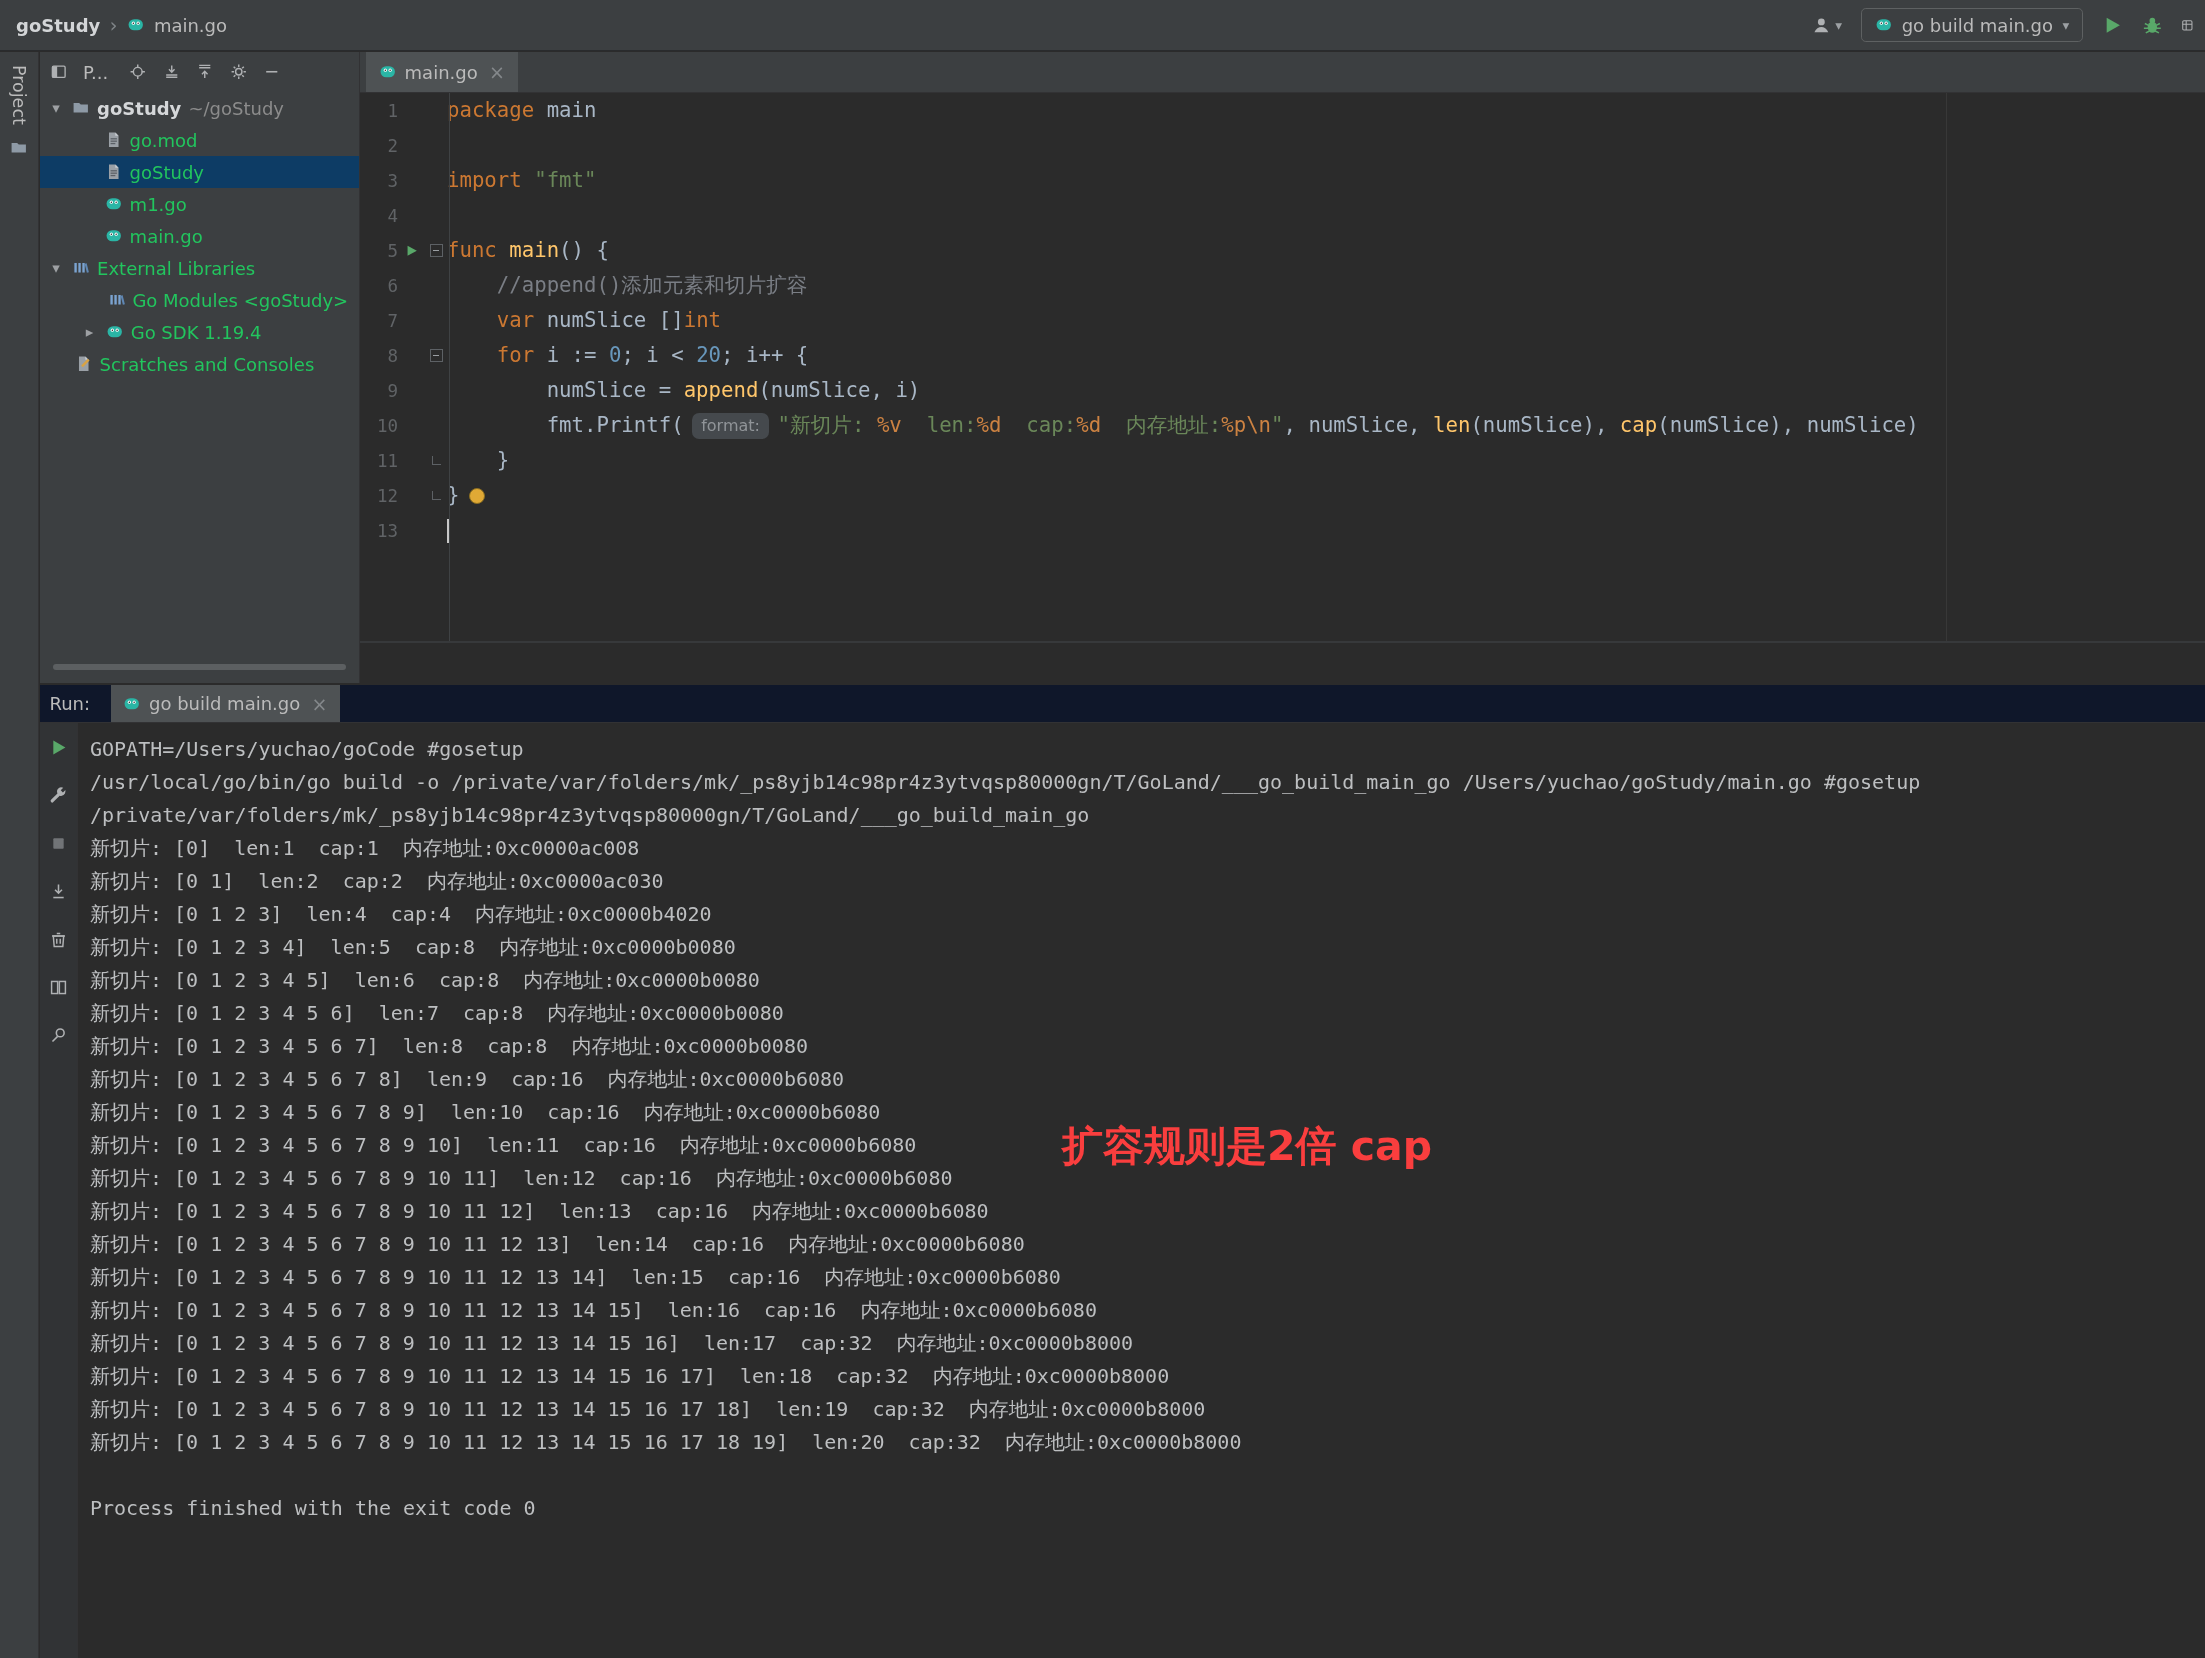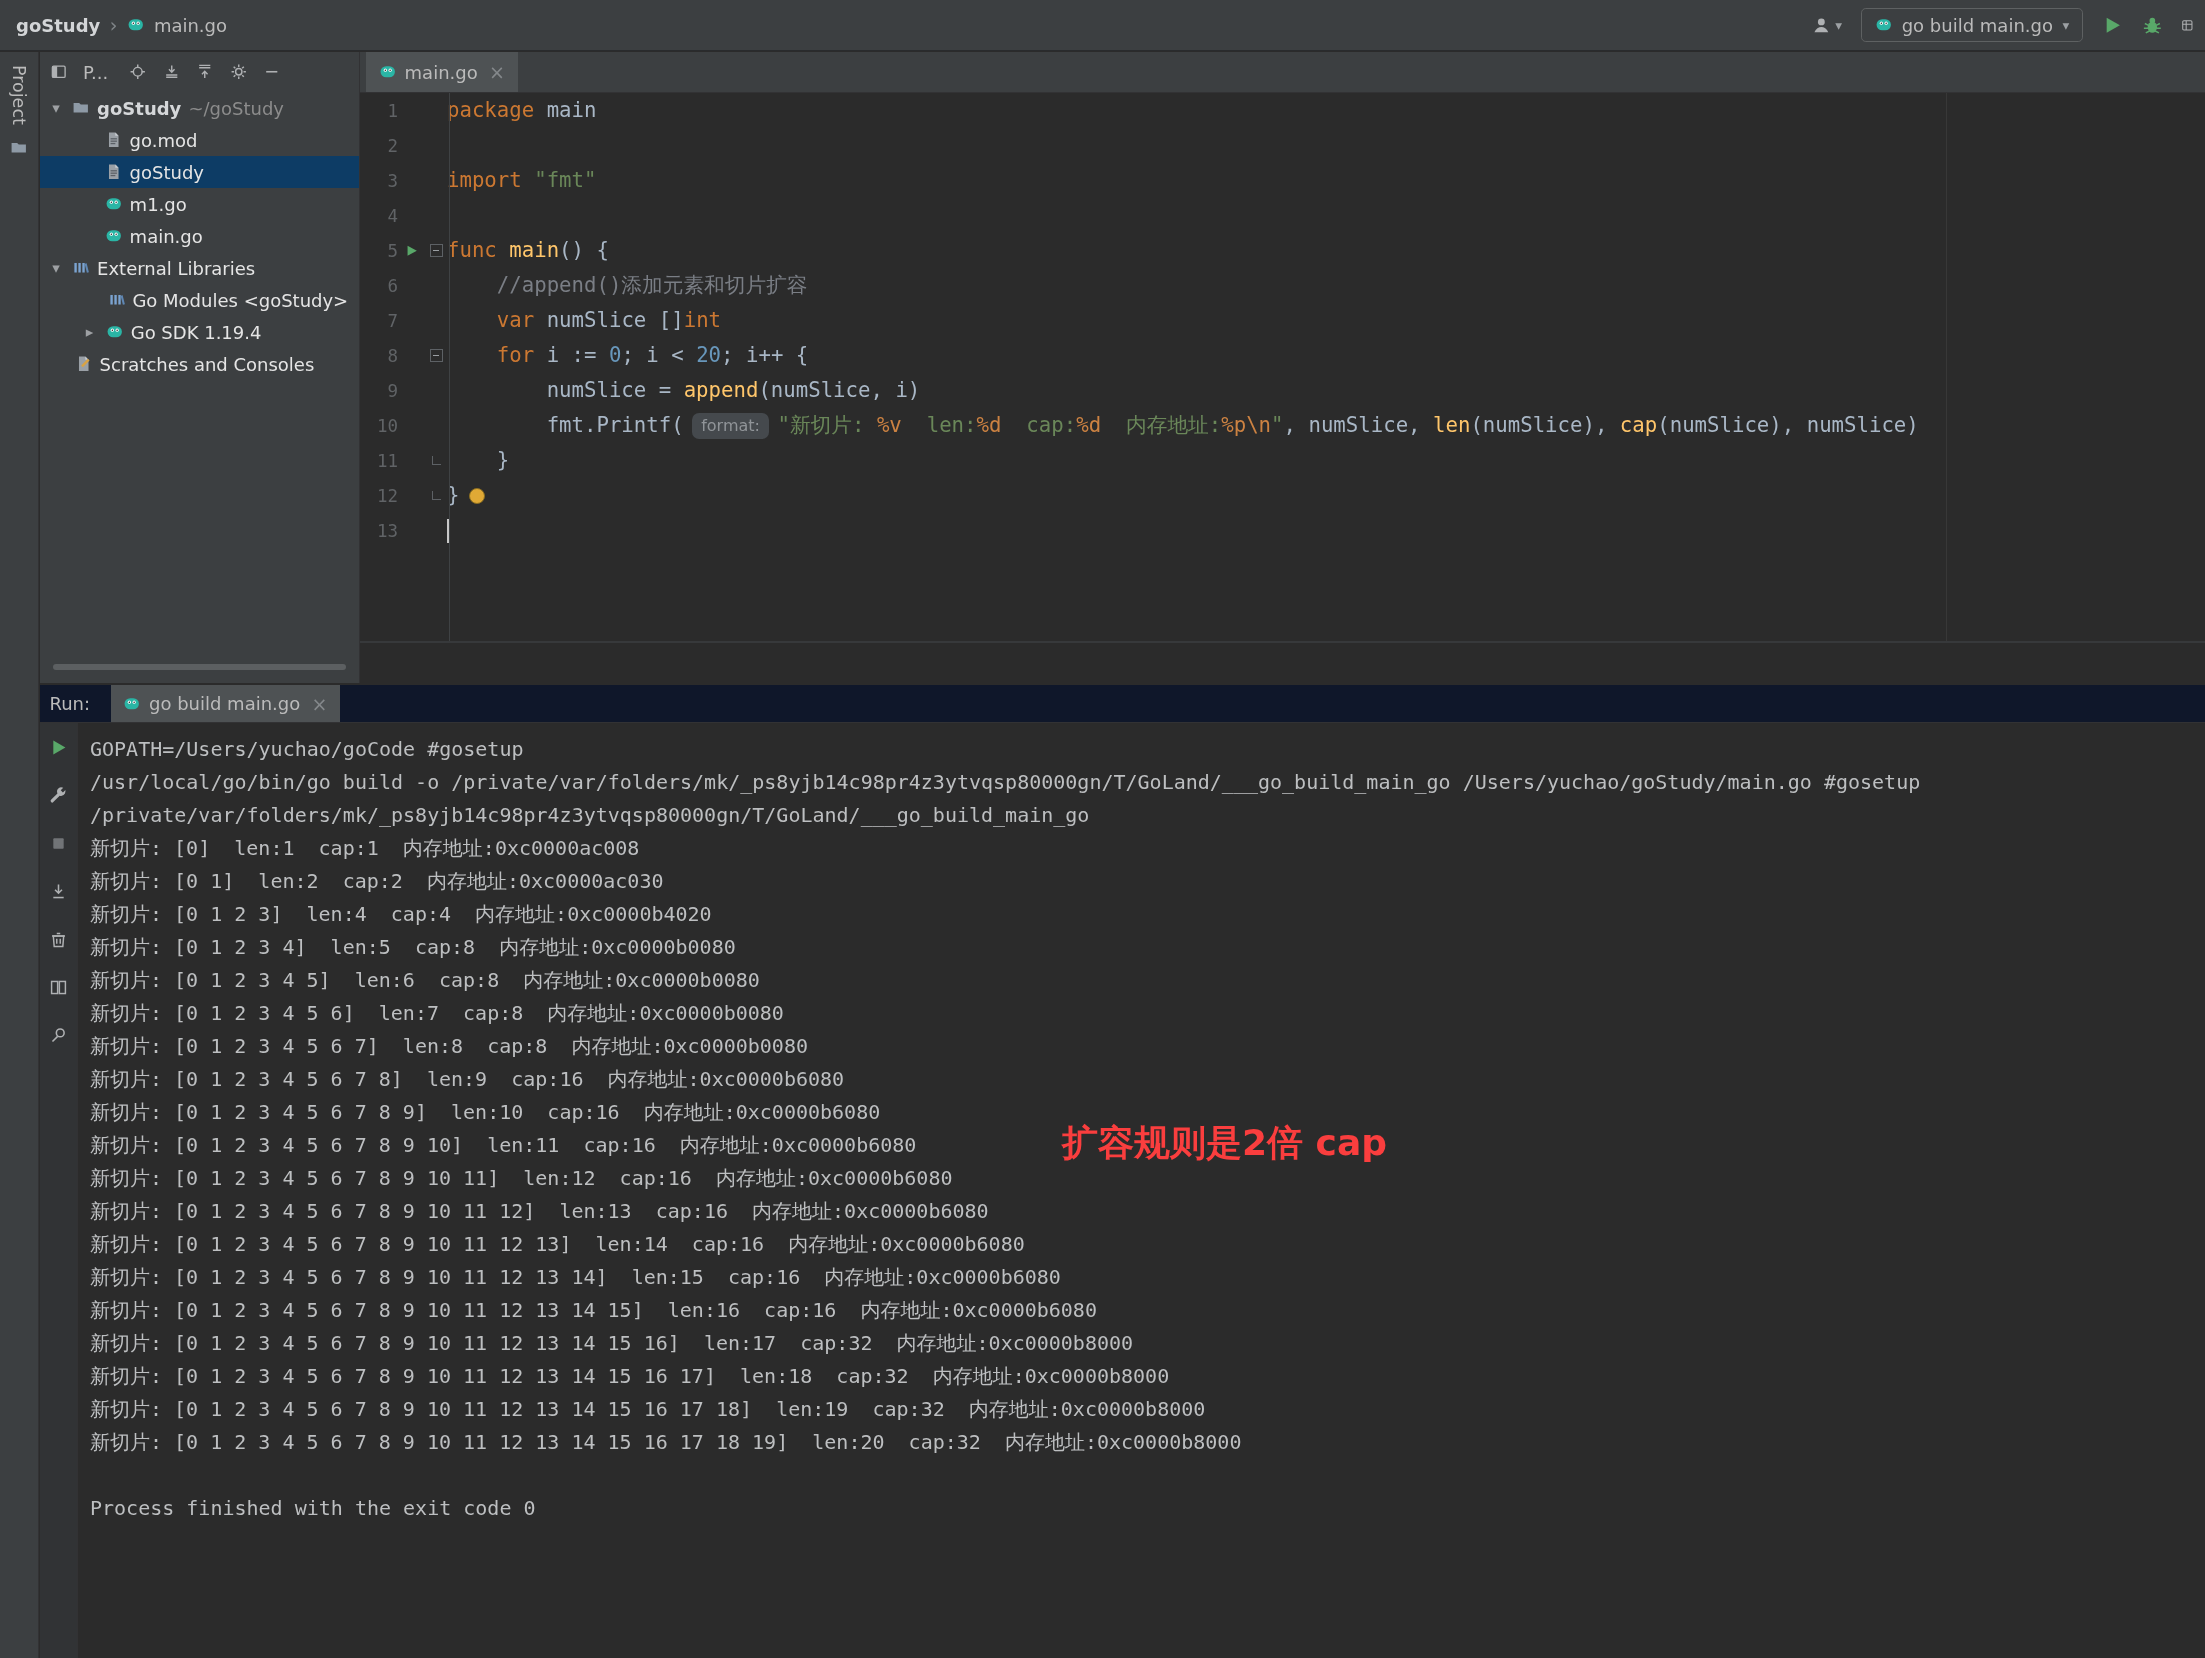--- a/index.html
+++ b/index.html
@@ -32,21 +32,21 @@
   .project-panel{position:absolute;left:40px;top:52px;width:319px;height:631px;background:#3c3f41;
                  border-right:1.6px solid #323234;box-sizing:content-box;}
   .panel-header{height:40px;display:flex;align-items:center;gap:16px;padding:0 9.5px;font-size:18px;}
   .panel-title{color:#bbbbbb;margin-right:4.8px;}
   .hbtn{cursor:default;}
   .gear-glyph{font-size:19px;color:#afb1b3;}
   .tree{font-size:18px;}
   .tree-row{height:32px;display:flex;align-items:center;gap:7.1px;white-space:nowrap;}
   .tree-row.selected{background:#0d3c65;}
   .chev{color:#9da0a3;font-size:15px;width:19px;text-align:center;flex:none;}
-  .tree-label{color:#e5e5e5;}
+  .tree-label{color:#22c55e;}
   .tree-label.bold{font-weight:700;color:#d5d7d9;}
   .tree-hint{color:#8c8c8c;}
   .hscroll{position:absolute;left:12.7px;right:12.7px;top:612px;height:6.4px;border-radius:3.2px;background:#5c5f61;}
 
   
   .editor{position:absolute;left:360px;top:52px;right:0;height:631px;background:#2b2b2b;}
   .tabbar{height:40px;background:#3c3f41;border-bottom:1.6px solid #323234;display:flex;align-items:flex-end;}
   .tab{height:40px;display:flex;align-items:center;gap:8px;background:#4e5254;padding:0 12.7px;
        margin-left:6.4px;font-size:18px;color:#bbbbbb;}
   .tab-close{color:#84888b;font-size:19px;margin-left:3.2px;}
@@ -80,21 +80,21 @@
   .run-tab{height:37px;display:flex;align-items:center;gap:8px;background:#4e5254;padding:0 12.7px;
            margin-left:20.7px;color:#bbbbbb;}
   .run-toolbar{position:absolute;left:40px;top:723px;width:38px;bottom:0;background:#313335;
                border-right:1.6px solid #323234;display:flex;flex-direction:column;align-items:center;
                padding-top:12.7px;gap:24px;box-sizing:border-box;}
   .tool-btn{width:35px;height:24px;display:flex;align-items:center;justify-content:center;}
   .console{position:absolute;left:79px;top:723px;right:0;bottom:0;background:#2b2b2b;
            padding:9.5px 0 0 11px;box-sizing:border-box;overflow:hidden;}
   .console-line{white-space:pre;font-family:"DejaVu Sans Mono","Liberation Mono",monospace;
                 font-size:20px;line-height:33px;height:33px;color:#bdbfc1;}
-  .annotation{position:absolute;left:1062px;top:1119px;color:#fa3e3e;font-size:36px;font-weight:600;
+  .annotation{position:absolute;left:1062px;top:1119px;color:#fa3e3e;font-size:41px;font-weight:600;
               font-family:"DejaVu Sans","Liberation Sans",sans-serif;white-space:nowrap;}
 </style>
 </head>
 <body>
 
 <div class="topbar">
   <div class="breadcrumb">
     <span class="bc-project">goStudy</span>
     <span class="bc-sep">›</span>
     <span class="ic">

